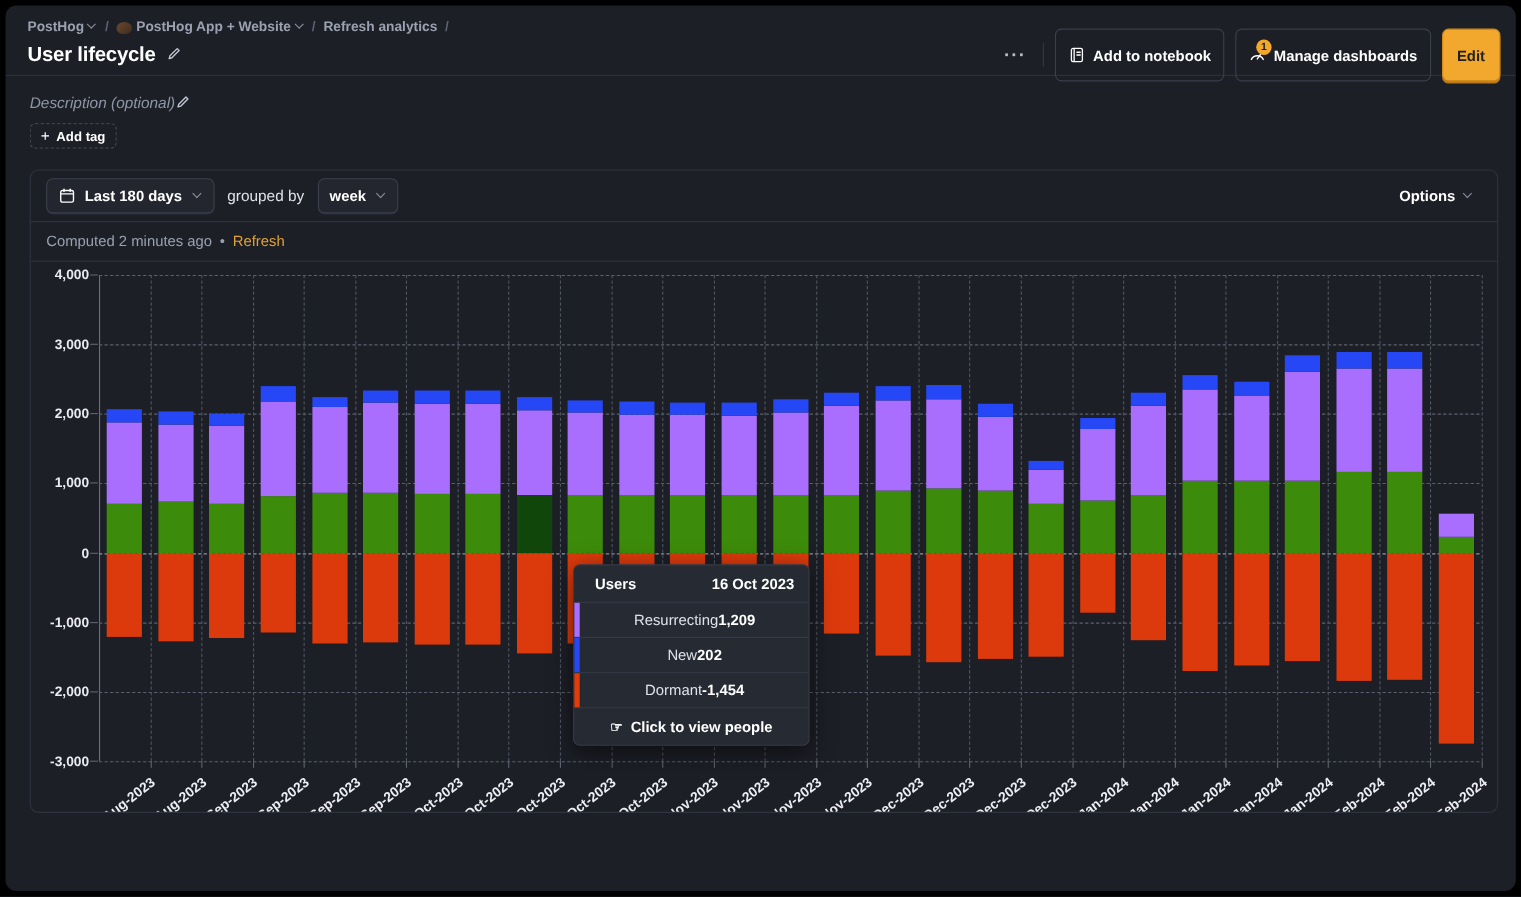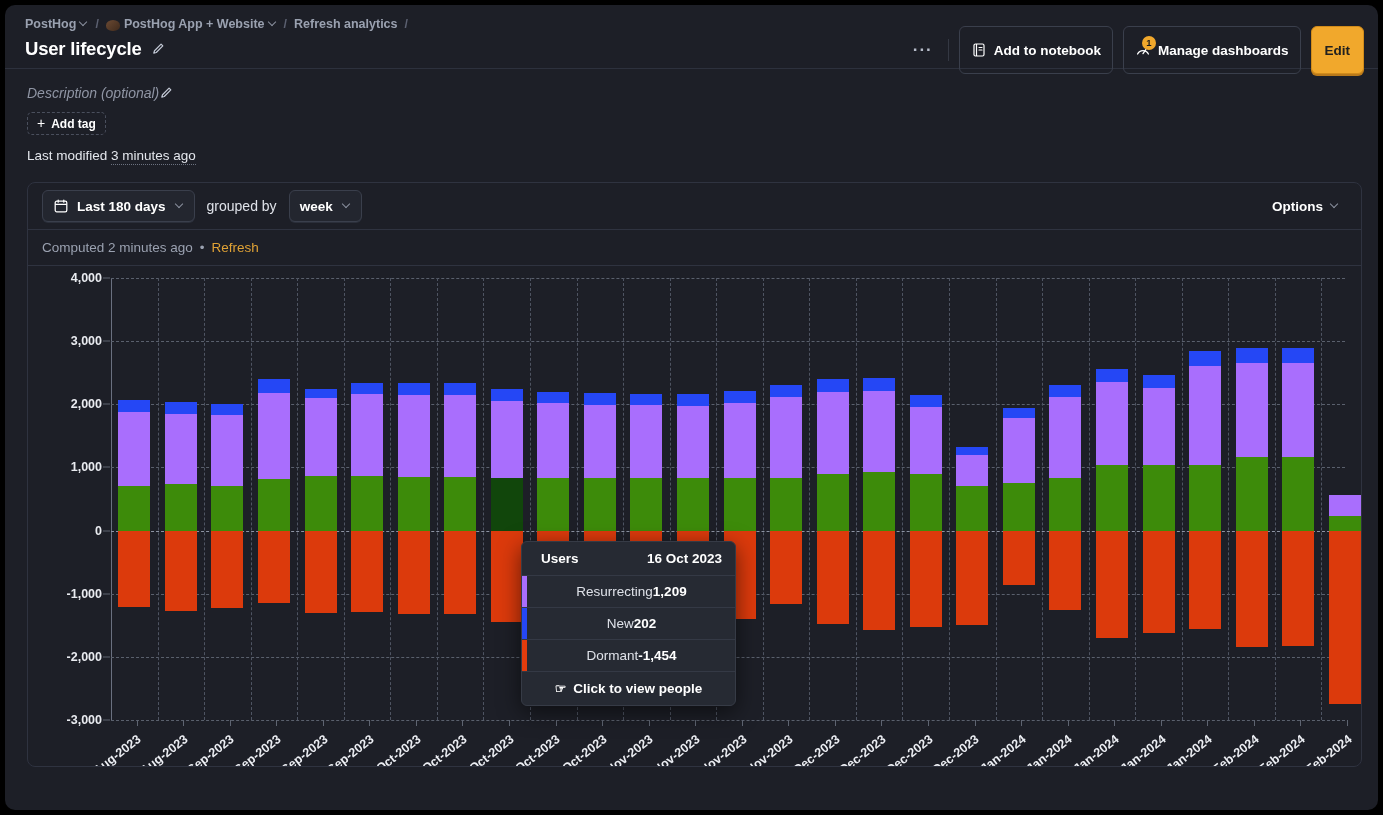--- a/index.html
+++ b/index.html
@@ -146,21 +146,21 @@
     padding: 0 14px; border-bottom: 1px solid #2f3340;
     font-size: 13.5px; color:#9aa1b0;
   }
   .refresh-link { color:#e0a235; font-weight: 400; cursor:pointer; }
   .sep-dot { color:#9aa1b0; }
 
   
   .chart-wrap { position: relative; height: 500px; }
   .plot {
     position:absolute;
-    left: 62px; top: 12px; right: 16px; height: 442px; margin-left: 21px;
+    left: 62px; top: 12px; right: 16px; height: 442px;
   }
   .ytick {
     position:absolute; right: 100%; margin-right: 9px;
     font-size: 12.5px; font-weight: 700; color:#e9ebf0;
     transform: translateY(-50%); white-space: nowrap;
   }
   .ytickmark {
     position:absolute; right: 100%; margin-right: 1px; width: 7px;
     border-top: 1px solid #5e6471; transform: translateY(-50%);
   }
@@ -302,24 +302,20 @@
           <path d="M11.5 2.5l2 2L6 12l-2.8.8L4 10z"></path>
         </svg>
       </span>
     </div>
 
     <button class="tag-btn">
       <span class="plus">+</span>
       <span>Add tag</span>
     </button>
 
-    <div class="last-mod">
-      <span>Last modified</span>
-      <span class="dotted">3 minutes ago</span>
-    </div>
   </div>
 
   <div class="card">
 
     <div class="card-head">
       <div class="sel">
         <span class="ic">
           <svg viewBox="0 0 16 16" fill="none" stroke="#ffffff" stroke-width="1.25">
             <rect x="2.2" y="3.2" width="11.6" height="10.6" rx="1.6"></rect>
             <line x1="2.2" y1="6.3" x2="13.8" y2="6.3"></line>

